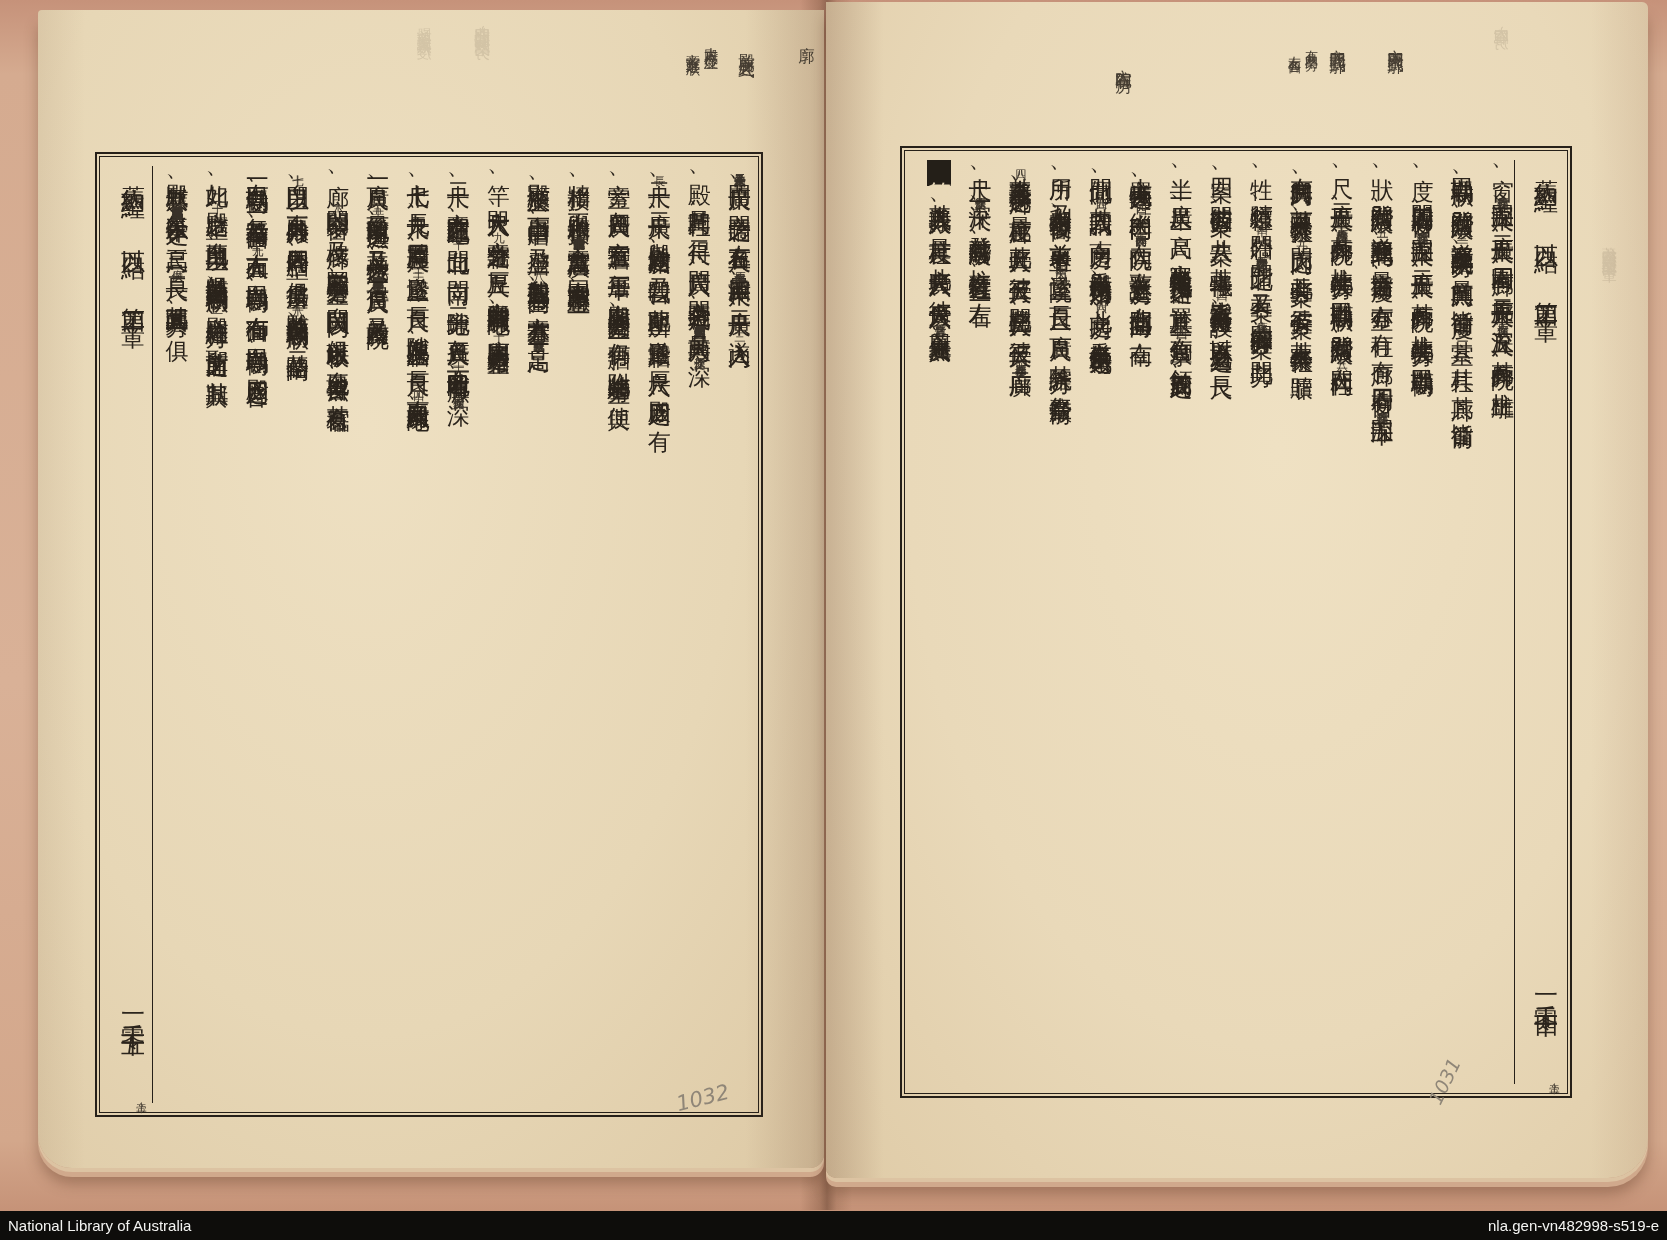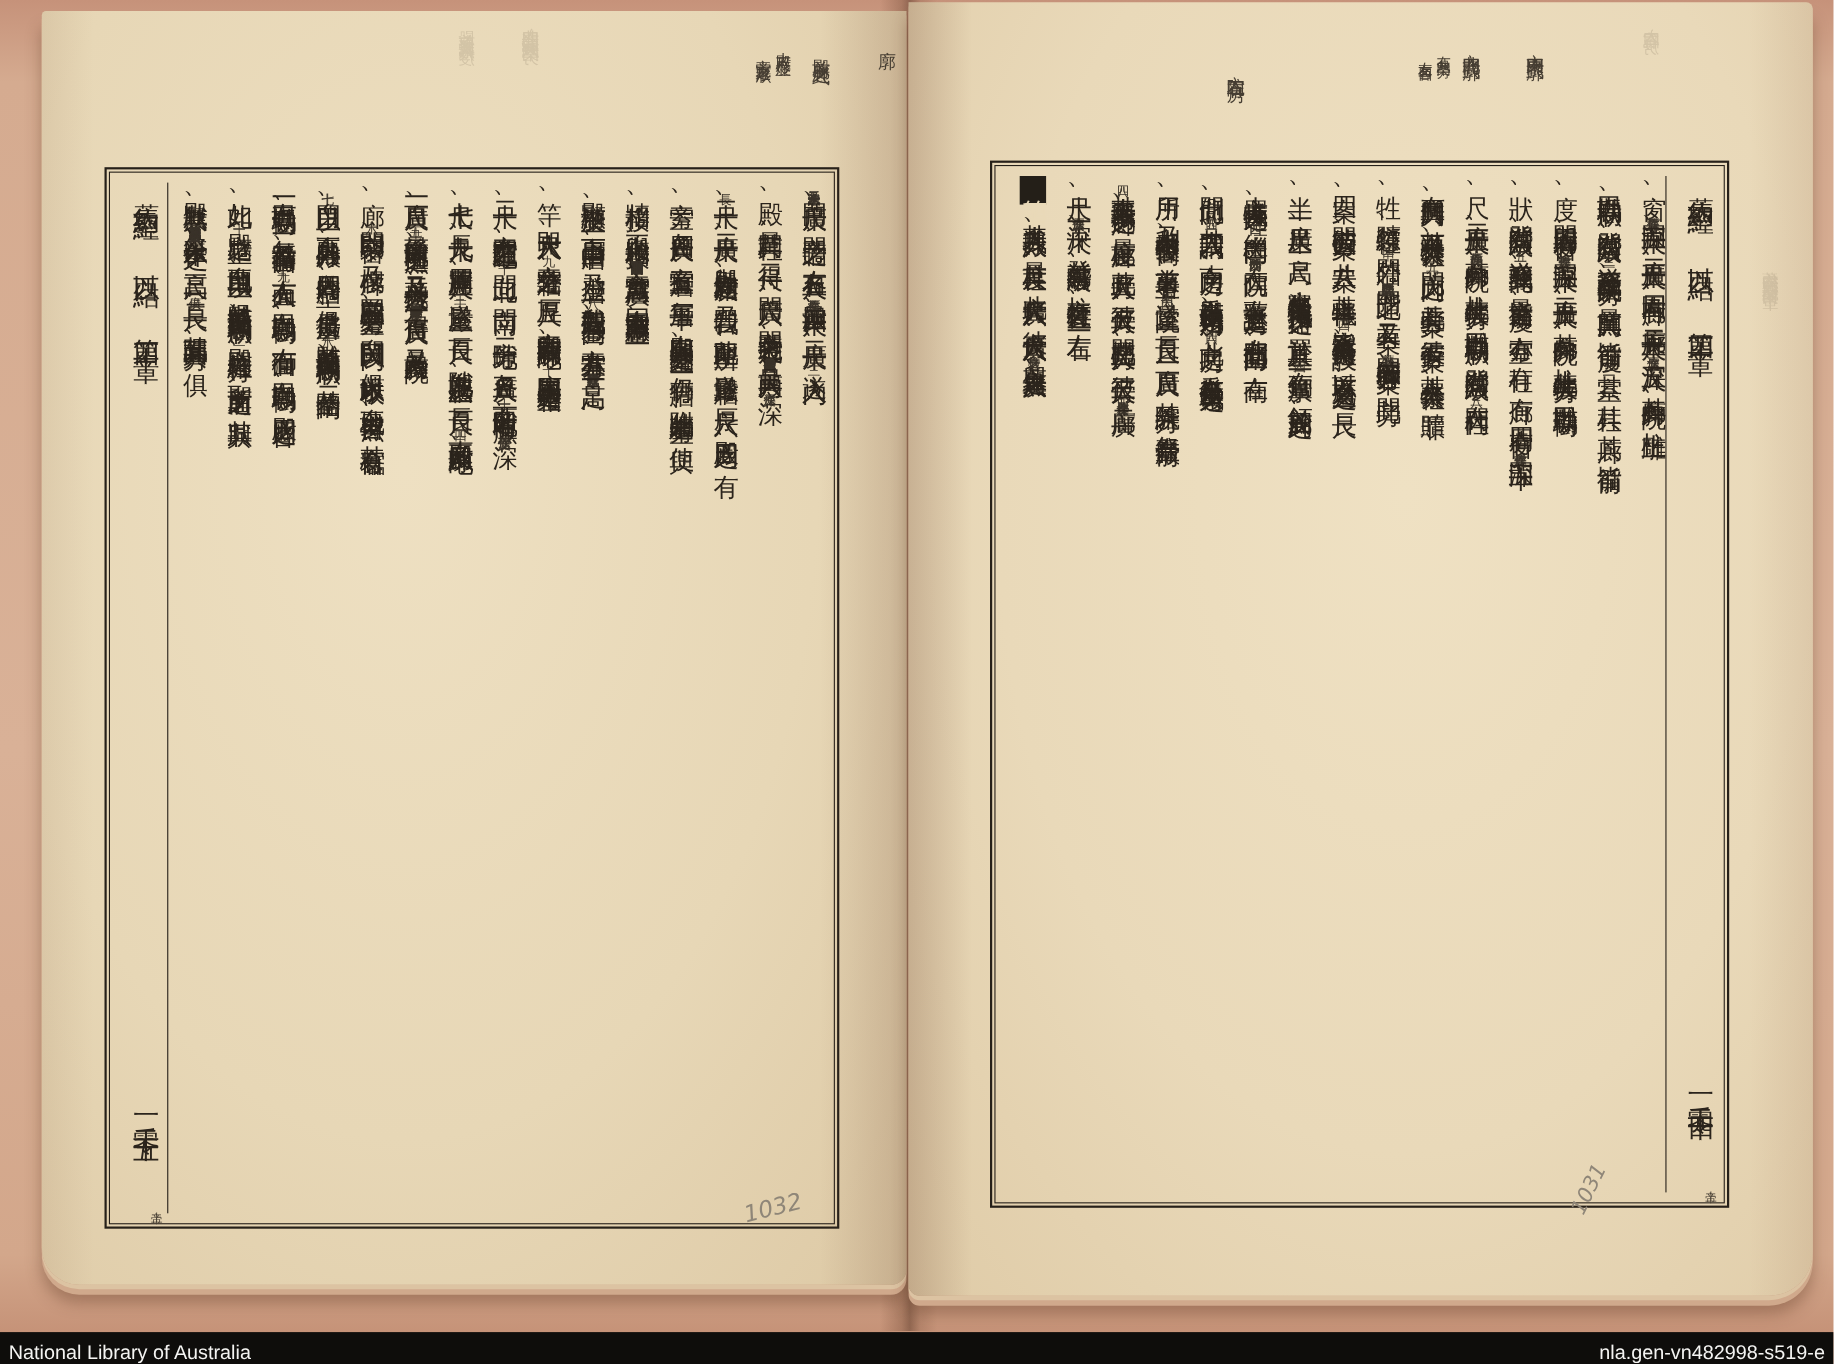--- a/index.html
+++ b/index.html
@@ -50,22 +50,22 @@
   .ghost-0{left:472px;top:12px;font-size:16px}
   .ghost-1{left:415px;top:16px;font-size:15px}
   .ghost-2{left:1600px;top:235px;font-size:15px}
   .ghost-3{left:1492px;top:14px;font-size:15px}
   
   .pencil{position:absolute;font-family:"DejaVu Sans",sans-serif;font-style:italic;color:#8f8678}
   .pencil-left{left:676px;top:1086px;transform:rotate(-14deg);font-size:21px}
   .pencil-right{left:1424px;top:1098px;transform:rotate(-64deg);transform-origin:left top;font-size:19px}
   
   .bar{position:absolute;left:0;right:0;bottom:0;height:29px;background:#0e0d0b;color:#f4f4f2;
-    display:flex;justify-content:space-between;align-items:flex-end;padding:0 8px;
-    font-family:"Liberation Sans",sans-serif;font-size:18px}
+    display:flex;justify-content:space-between;align-items:center;padding:0 8px;
+    font-family:"Liberation Sans",sans-serif;font-size:15px}
 </style>
 </head>
 <body>
 
 <div class="stage">
 
   <div class="gutter"></div>
 
   <div class="page page-left">
     <div class="frame frame-left">

